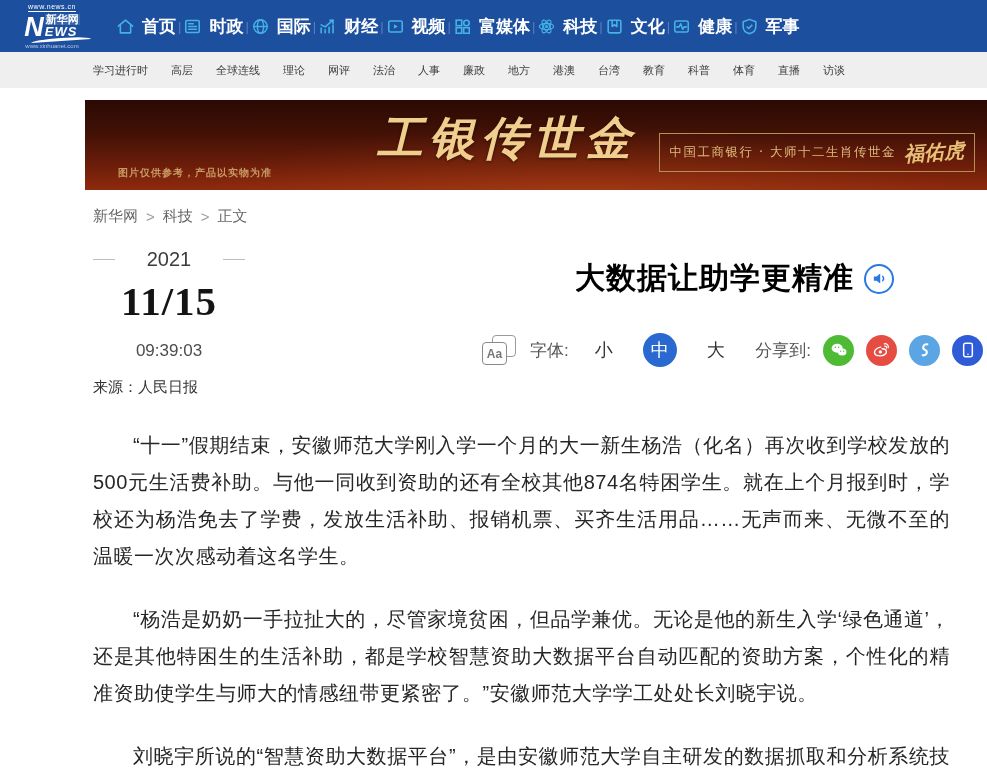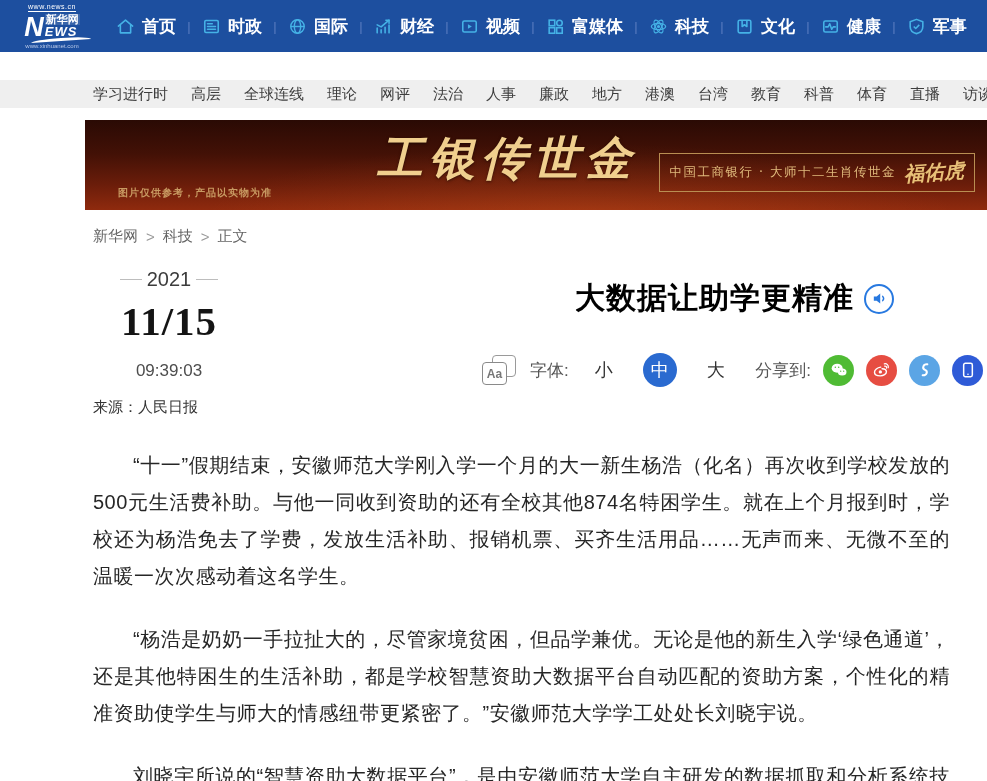--- a/index.html
+++ b/index.html
@@ -18,29 +18,29 @@
   }
   .logo { width:92px; display:flex; flex-direction:column; align-items:center; color:#fff; line-height:1; margin-right:4px; }
   .logo .url-top { font-size:7px; letter-spacing:.5px; border-bottom:1px solid #fff; padding-bottom:1px; margin-bottom:2px; }
   .logo .mark { display:flex; align-items:flex-start; }
   .logo .mark .bigN { font-size:27px; font-weight:bold; font-style:italic; }
   .logo .mark .stack { display:flex; flex-direction:column; margin-left:1px; }
   .logo .mark .stack .cn { font-size:11px; font-weight:bold; background:rgba(255,255,255,.12); padding:0 1px; }
   .logo .mark .stack .ews { font-size:13px; font-weight:bold; font-style:italic; letter-spacing:1px; }
   .logo .swoosh { width:60px; height:3px; border-radius:50% 50% 0 0/100% 100% 0 0; background:#fff; margin-top:-3px; margin-left:18px; transform:rotate(-4deg); }
   .logo .url-bottom { font-size:6px; color:#b9c9e8; margin-top:2px; }
-  .nav-items { flex:1; display:flex; align-items:center; justify-content:space-between; padding:0 6px 0 14px; }
+  .nav-items { flex:1; display:flex; align-items:center; padding:0 6px 0 14px; }
   .nav-item { display:flex; align-items:center; gap:7px; color:#fff; font-size:17px; font-weight:bold; white-space:nowrap; }
   .nav-item .icon svg { width:19px; height:19px; display:block; }
   .nav-sep { color:#5b7cc0; font-size:13px; font-weight:normal; margin:0 2px; }
 
   
   .subnav {
-    height:28px; background:#efefef; display:flex; align-items:center;
-    padding-left:93px; gap:23px; font-size:15px; color:#3d3d3d; white-space:nowrap; overflow:hidden;margin-top:28px;
+    height:36px; background:#efefef; display:flex; align-items:center;
+    padding-left:93px; gap:23px; font-size:11px; color:#3d3d3d; white-space:nowrap; overflow:hidden;
   }
 
   
   .banner {
     position:relative; margin:12px 0 0 85px; width:902px; height:90px; overflow:hidden; cursor:pointer;
     background:linear-gradient(to bottom, #2a0a04 0%, #431106 38%, #6b1d0a 72%, #8f2a0e 100%);
   }
   .banner::after { content:""; position:absolute; inset:0;
     background:radial-gradient(ellipse 60% 120% at 55% 110%, rgba(255,120,40,.18), transparent 70%); }
   .banner .brand-row { position:absolute; left:22px; top:16px; display:flex; align-items:center; gap:7px; z-index:2; }
@@ -60,21 +60,21 @@
   .banner .subline { color:#e0ba7c; font-size:12.5px; letter-spacing:1.5px; font-family:"DejaVu Serif","Liberation Serif",serif; }
   .banner .seal { color:#e8c178; font-size:20px; font-style:italic; font-weight:bold; font-family:"DejaVu Serif","Liberation Serif",serif; transform:rotate(-4deg); }
 
   
   .breadcrumb { margin:17px 0 0 93px; font-size:15px; color:#666; display:flex; align-items:center; gap:8px; }
   .breadcrumb .sep { color:#999; }
 
   
   .article-header { display:flex; margin:14px 0 0 93px; }
   .dateblock { width:152px; flex:none; }
-  .dateblock .year-row { display:flex; align-items:center; justify-content:center; gap:5px; margin-top:8px; }
+  .dateblock .year-row { display:flex; align-items:center; justify-content:space-between; gap:5px; margin-top:8px; }
   .dateblock .year-line { width:22px; height:1px; background:#bdbdbd; }
   .dateblock .year { font-size:20px; color:#3c3c3c; }
   .dateblock .date { font-size:41px; font-weight:bold; color:#141414; text-align:center; margin-top:6px; letter-spacing:1px;font-family:Liberation Serif, serif; }
   .dateblock .time { font-size:17px; color:#4d4d4d; text-align:center; margin-top:16px; }
   .dateblock .source { font-size:15px; color:#333; margin-top:17px;font-family:Liberation Mono, monospace; }
   .title-area { margin-left:auto; width:505px; flex:none; display:flex; flex-direction:column; }
   .title-row { display:flex; align-items:center; justify-content:center; gap:10px; margin-top:18px; }
   .page-title { font-size:30px; font-weight:bold; color:#000; letter-spacing:1px; white-space:nowrap; }
   .speaker-btn { width:30px; height:30px; border:2px solid #2879e0; border-radius:50%; display:flex; align-items:center; justify-content:center; cursor:pointer; flex:none; }
   .speaker-btn svg { width:17px; height:17px; display:block; }

